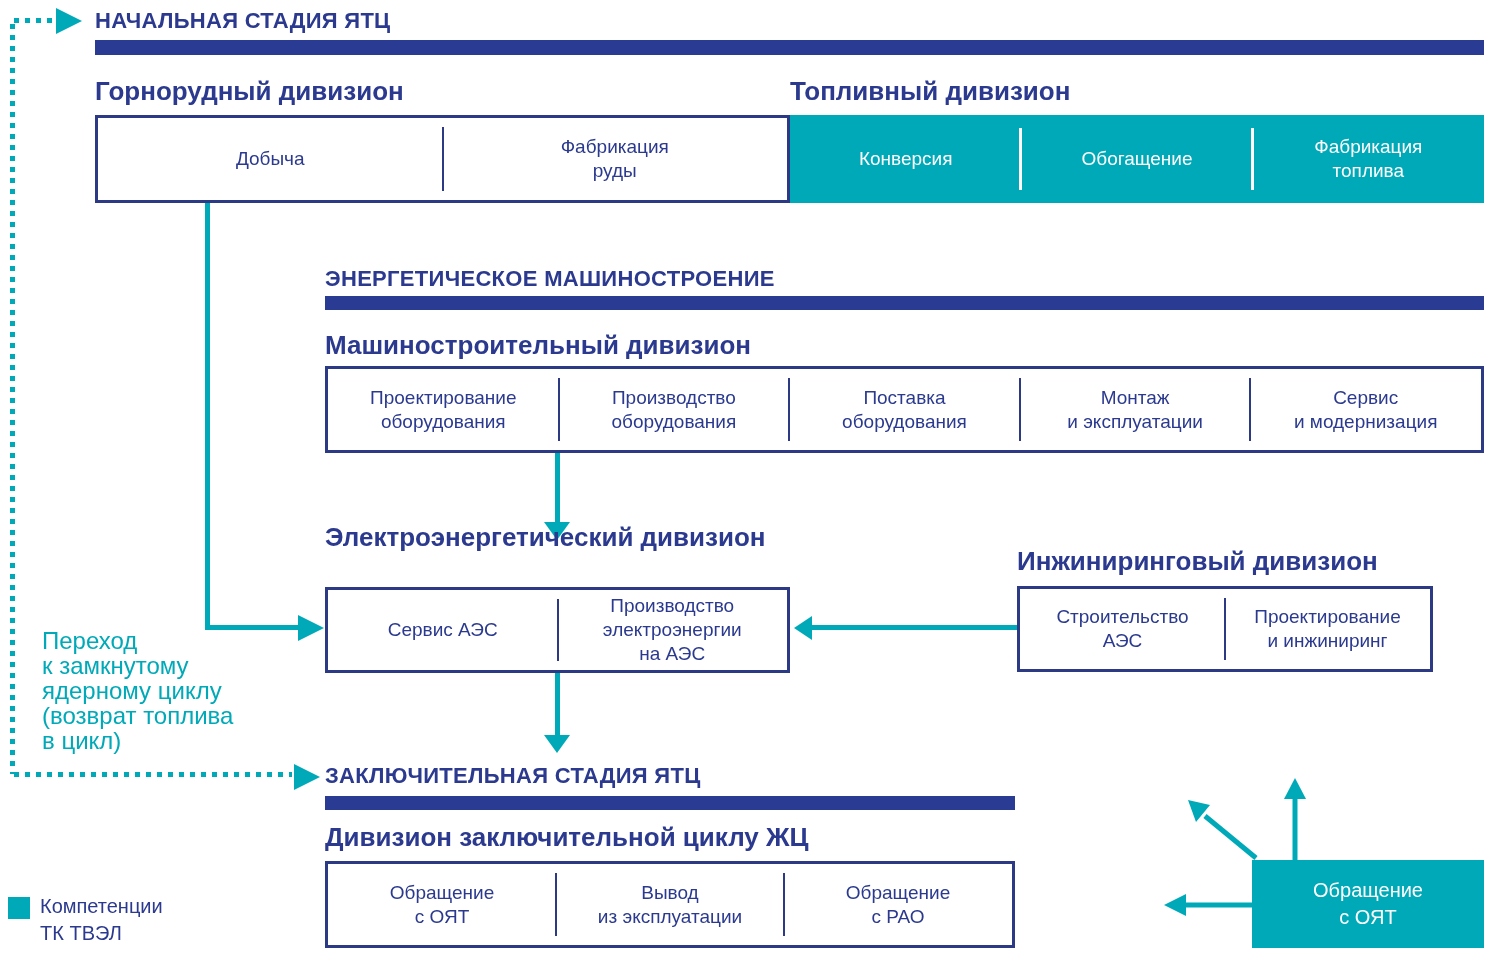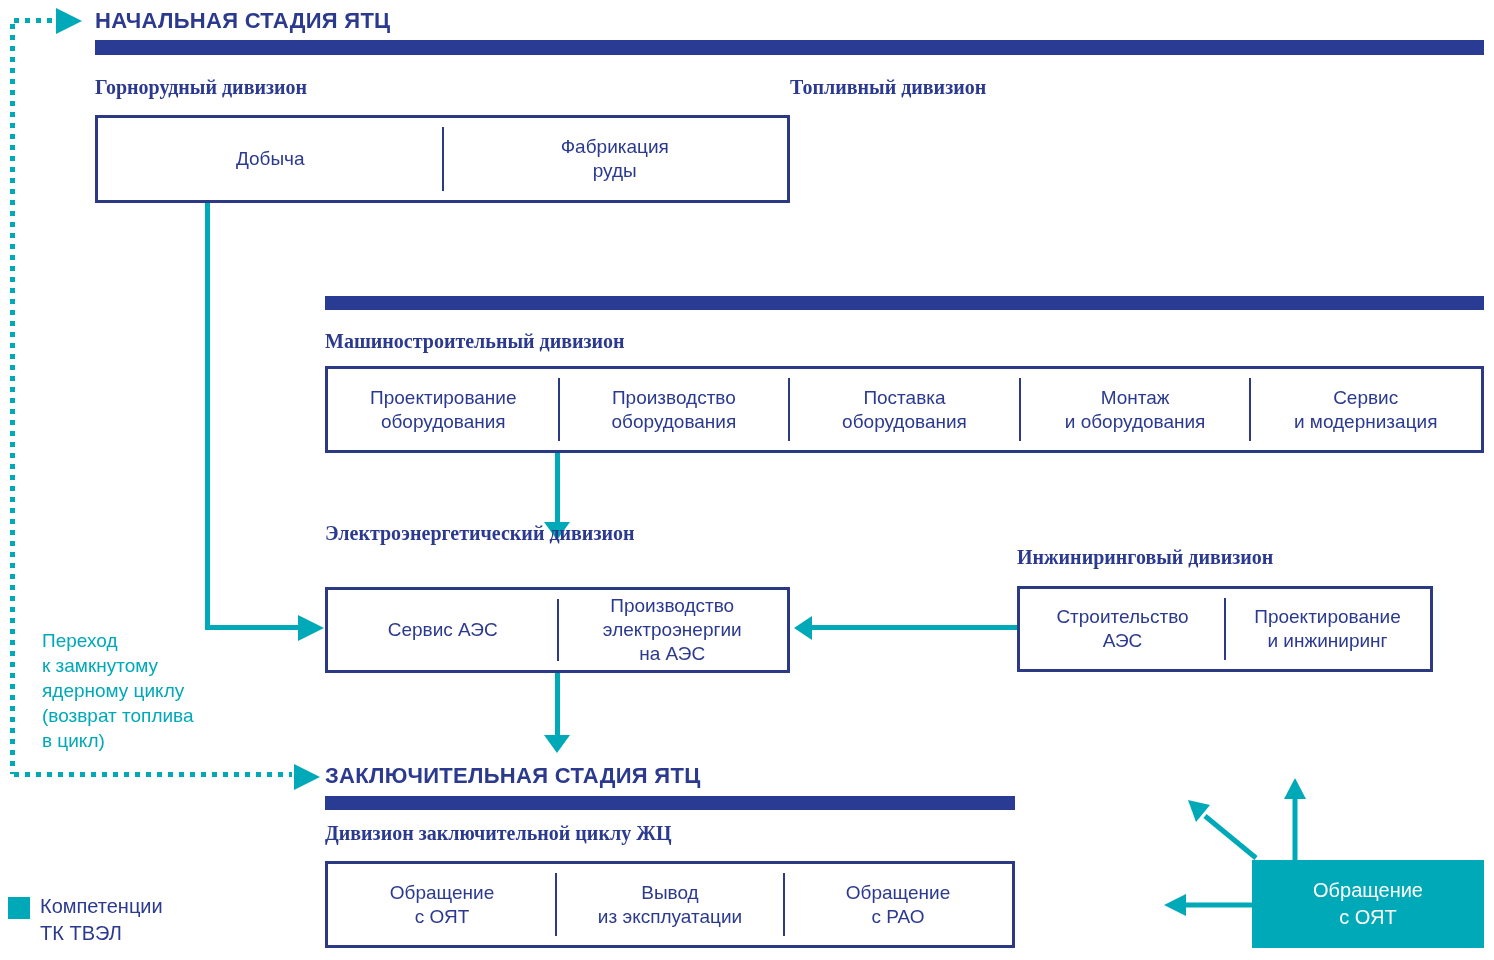--- a/index.html
+++ b/index.html
@@ -7,35 +7,35 @@
     --navy-text:#2B3A8F;
     --navy-bar:#2A3B94;
     --navy-border:#2C3A86;
   }
   html,body{margin:0;padding:0;background:#fff;}
   body{font-family:"Liberation Sans","DejaVu Sans",sans-serif;}
   .canvas{position:relative;width:1494px;height:960px;background:#fff;overflow:hidden;}
   .abs{position:absolute;}
   .sec-title{font-size:22px;font-weight:bold;color:var(--navy-text);letter-spacing:.3px;white-space:nowrap;}
   .bar{background:var(--navy-bar);}
-  .div-head{font-size:20px;font-weight:bold;color:var(--navy-text);white-space:nowrap;font-family:Liberation Serif, serif;}
+  .div-head{font-size:26px;font-weight:bold;color:var(--navy-text);white-space:nowrap;}
   .cellrow{display:flex;border:3px solid var(--navy-border);background:#fff;box-sizing:border-box;}
   .cellrow .cell{flex:1 1 0;display:flex;align-items:center;justify-content:center;text-align:center;
     font-size:19px;line-height:24px;color:var(--navy-text);white-space:pre-line;position:relative;}
   .cellrow .cell:not(:last-child)::after{content:"";position:absolute;right:-1px;top:9px;bottom:9px;width:2px;background:var(--navy-border);}
   .cellrow.teal{background:var(--teal);border:none;}
   .cellrow.teal .cell{color:#fff;}
   .cellrow.teal .cell:not(:last-child)::after{background:#fff;width:3px;top:13px;bottom:13px;}
   .line{background:var(--teal);}
   .dotv{background:repeating-linear-gradient(to bottom,var(--teal) 0 5px,transparent 5px 11px);}
   .doth{background:repeating-linear-gradient(to right,var(--teal) 0 5px,transparent 5px 11px);}
   .tri-right{width:0;height:0;border-top:13px solid transparent;border-bottom:13px solid transparent;border-left:26px solid var(--teal);}
   .tri-down{width:0;height:0;border-left:13px solid transparent;border-right:13px solid transparent;border-top:18px solid var(--teal);}
   .tri-left{width:0;height:0;border-top:12px solid transparent;border-bottom:12px solid transparent;border-right:18px solid var(--teal);}
-  .side-note{color:var(--teal);font-size:19px;line-height:25px;white-space:pre-line;}
+  .side-note{color:var(--teal);font-size:24px;line-height:25px;white-space:pre-line;}
   .teal-box{background:var(--teal);color:#fff;display:flex;align-items:center;justify-content:center;
     text-align:center;font-size:20px;line-height:27px;white-space:pre-line;}
   .legend-square{width:22px;height:22px;background:var(--teal);}
   .legend-label{font-size:20px;line-height:27px;color:var(--navy-text);white-space:pre-line;}
   .arr-line{stroke:var(--teal);stroke-width:5;}
   .arr-head{fill:var(--teal);}
 </style>
 </head>
 <body>
 
@@ -51,33 +51,40 @@
   <div class="abs bar" style="left:95px;top:40px;width:1389px;height:15px"></div>
 
   <div class="abs div-head" style="left:95px;top:76px">Горнорудный дивизион</div>
   <div class="abs cellrow" style="left:95px;top:115px;width:695px;height:88px">
     <div class="cell">Добыча</div>
     <div class="cell">Фабрикация
 руды</div>
   </div>
 
   <div class="abs div-head" style="left:790px;top:76px">Топливный дивизион</div>
+  <div class="abs cellrow teal" style="left:790px;top:115px;width:694px;height:88px">
+    <div class="cell">Конверсия</div>
+    <div class="cell">Обогащение</div>
+    <div class="cell">Фабрикация
+топлива</div>
+  </div>
 
+  <div class="abs sec-title" style="left:325px;top:266px">ЭНЕРГЕТИЧЕСКОЕ МАШИНОСТРОЕНИЕ</div>
   <div class="abs bar" style="left:325px;top:296px;width:1159px;height:14px"></div>
 
   <div class="abs div-head" style="left:325px;top:330px">Машиностроительный дивизион</div>
   <div class="abs cellrow" style="left:325px;top:366px;width:1159px;height:87px">
     <div class="cell">Проектирование
 оборудования</div>
     <div class="cell">Производство
 оборудования</div>
     <div class="cell">Поставка
 оборудования</div>
     <div class="cell">Монтаж
-и оборудования</div>
+и эксплуатации</div>
     <div class="cell">Сервис
 и модернизация</div>
   </div>
 
   <div class="abs line" style="left:555px;top:453px;width:5px;height:70px"></div>
   <div class="abs tri-down" style="left:544px;top:522px"></div>
 
   <div class="abs line" style="left:205px;top:203px;width:5px;height:427px"></div>
   <div class="abs line" style="left:205px;top:625px;width:95px;height:5px"></div>
   <div class="abs tri-right" style="left:298px;top:615px"></div>

